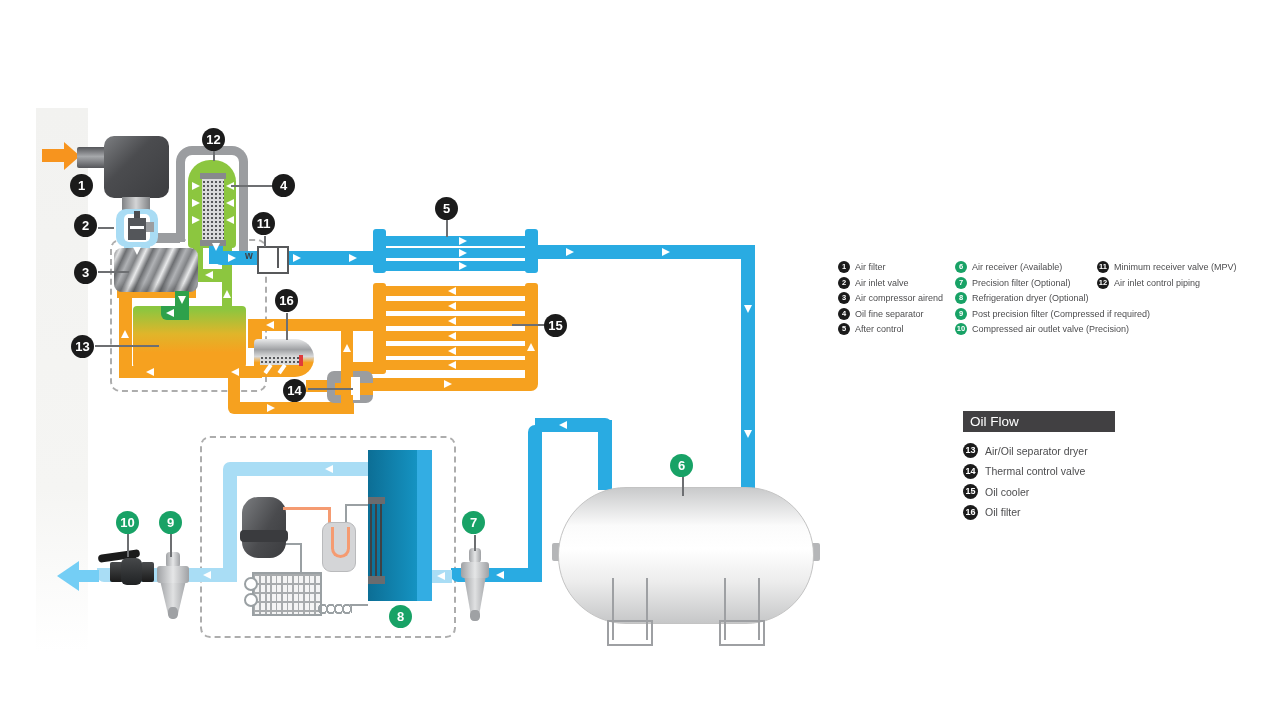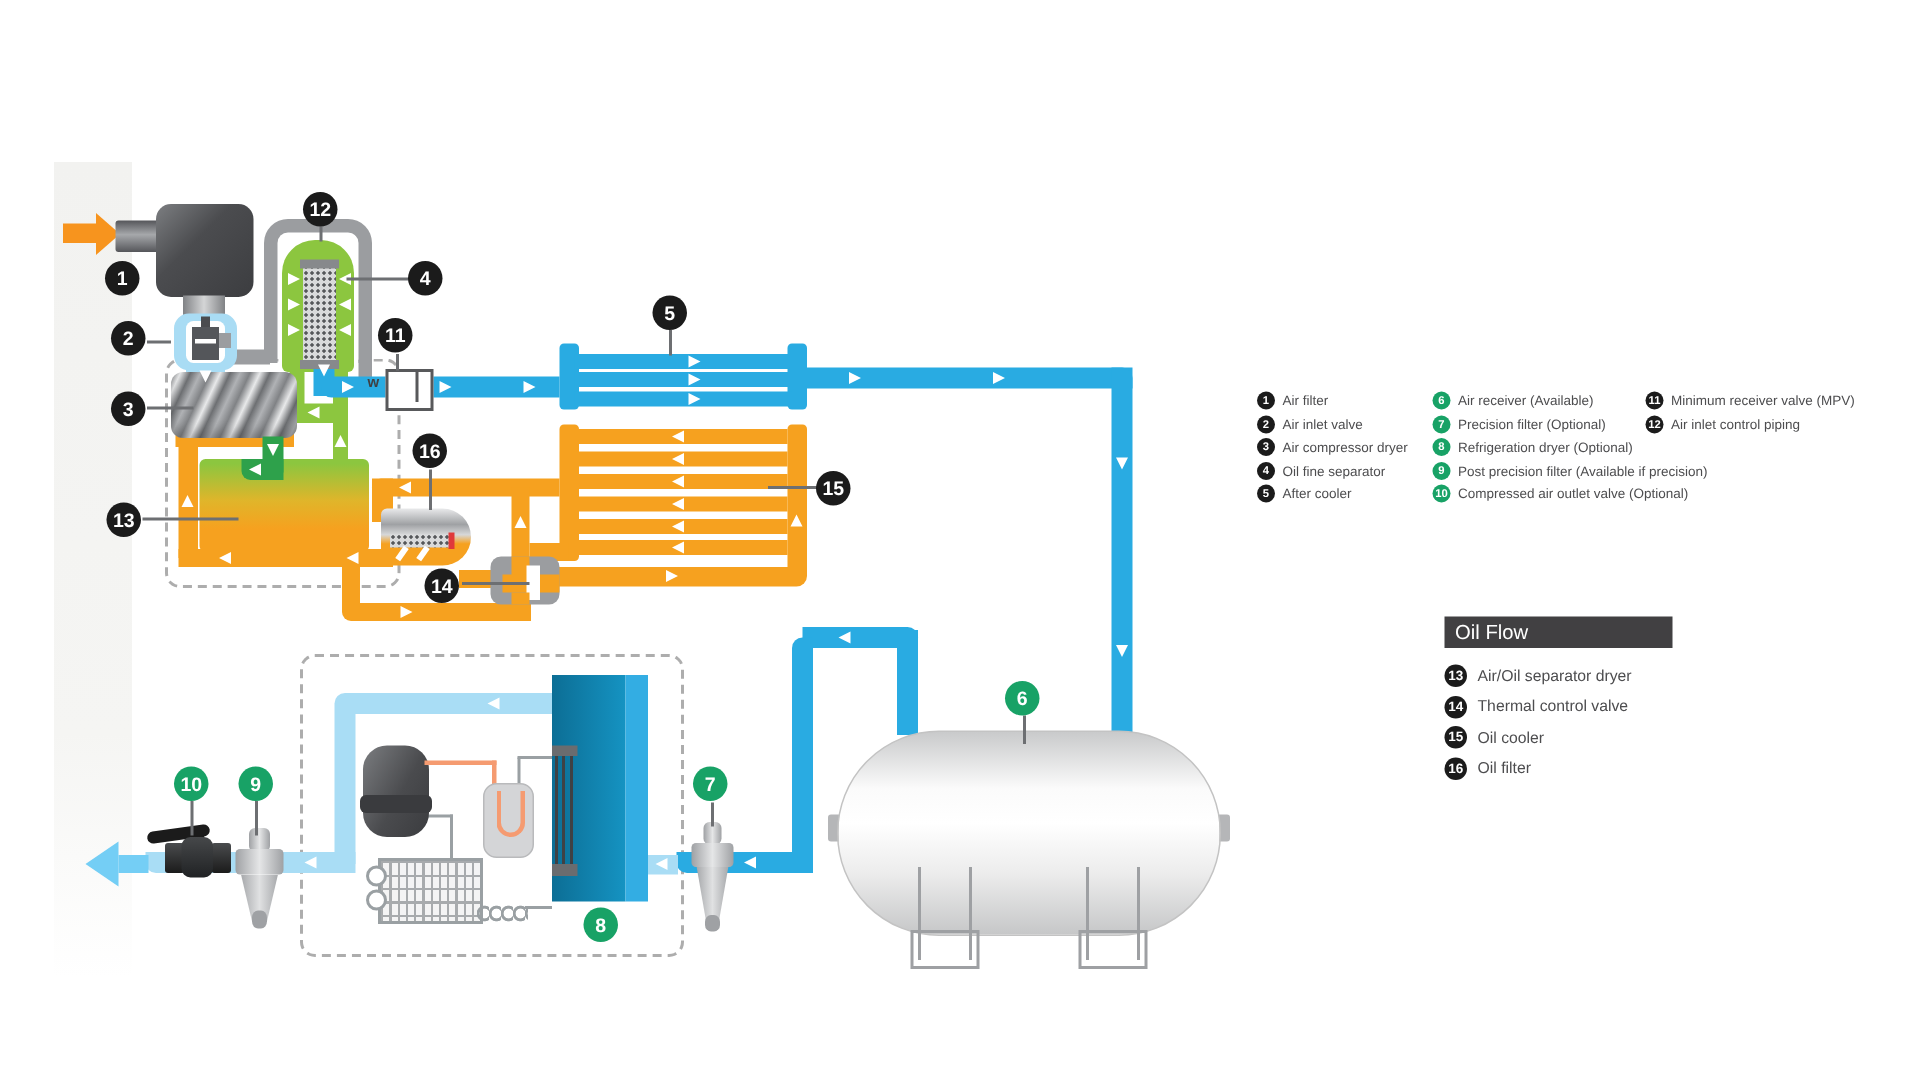--- a/index.html
+++ b/index.html
@@ -198,52 +198,52 @@
     <div class="legend-row">
         <span class="bdg-sm">1</span>
         <span class="legend-label">Air filter</span>
       </div>
     <div class="legend-row">
         <span class="bdg-sm">2</span>
         <span class="legend-label">Air inlet valve</span>
       </div>
     <div class="legend-row">
         <span class="bdg-sm">3</span>
-        <span class="legend-label">Air compressor dryer</span>
+        <span class="legend-label">Air compressor airend</span>
       </div>
     <div class="legend-row">
         <span class="bdg-sm">4</span>
         <span class="legend-label">Oil fine separator</span>
       </div>
     <div class="legend-row">
         <span class="bdg-sm">5</span>
-        <span class="legend-label">After cooler</span>
+        <span class="legend-label">After control</span>
       </div>
   </div>
 
   <div class="abs" style="left:955px;top:261px;">
     <div class="legend-row">
         <span class="bdg-sm green">6</span>
         <span class="legend-label">Air receiver (Available)</span>
       </div>
     <div class="legend-row">
         <span class="bdg-sm green">7</span>
         <span class="legend-label">Precision filter (Optional)</span>
       </div>
     <div class="legend-row">
         <span class="bdg-sm green">8</span>
         <span class="legend-label">Refrigeration dryer (Optional)</span>
       </div>
     <div class="legend-row">
         <span class="bdg-sm green">9</span>
-        <span class="legend-label">Post precision filter (Available if precision)</span>
+        <span class="legend-label">Post precision filter (Compressed if required)</span>
       </div>
     <div class="legend-row">
         <span class="bdg-sm green">10</span>
-        <span class="legend-label">Compressed air outlet valve (Optional)</span>
+        <span class="legend-label">Compressed air outlet valve (Precision)</span>
       </div>
   </div>
 
   <div class="abs" style="left:1097px;top:261px;">
     <div class="legend-row">
         <span class="bdg-sm">11</span>
         <span class="legend-label">Minimum receiver valve (MPV)</span>
       </div>
     <div class="legend-row">
         <span class="bdg-sm">12</span>

